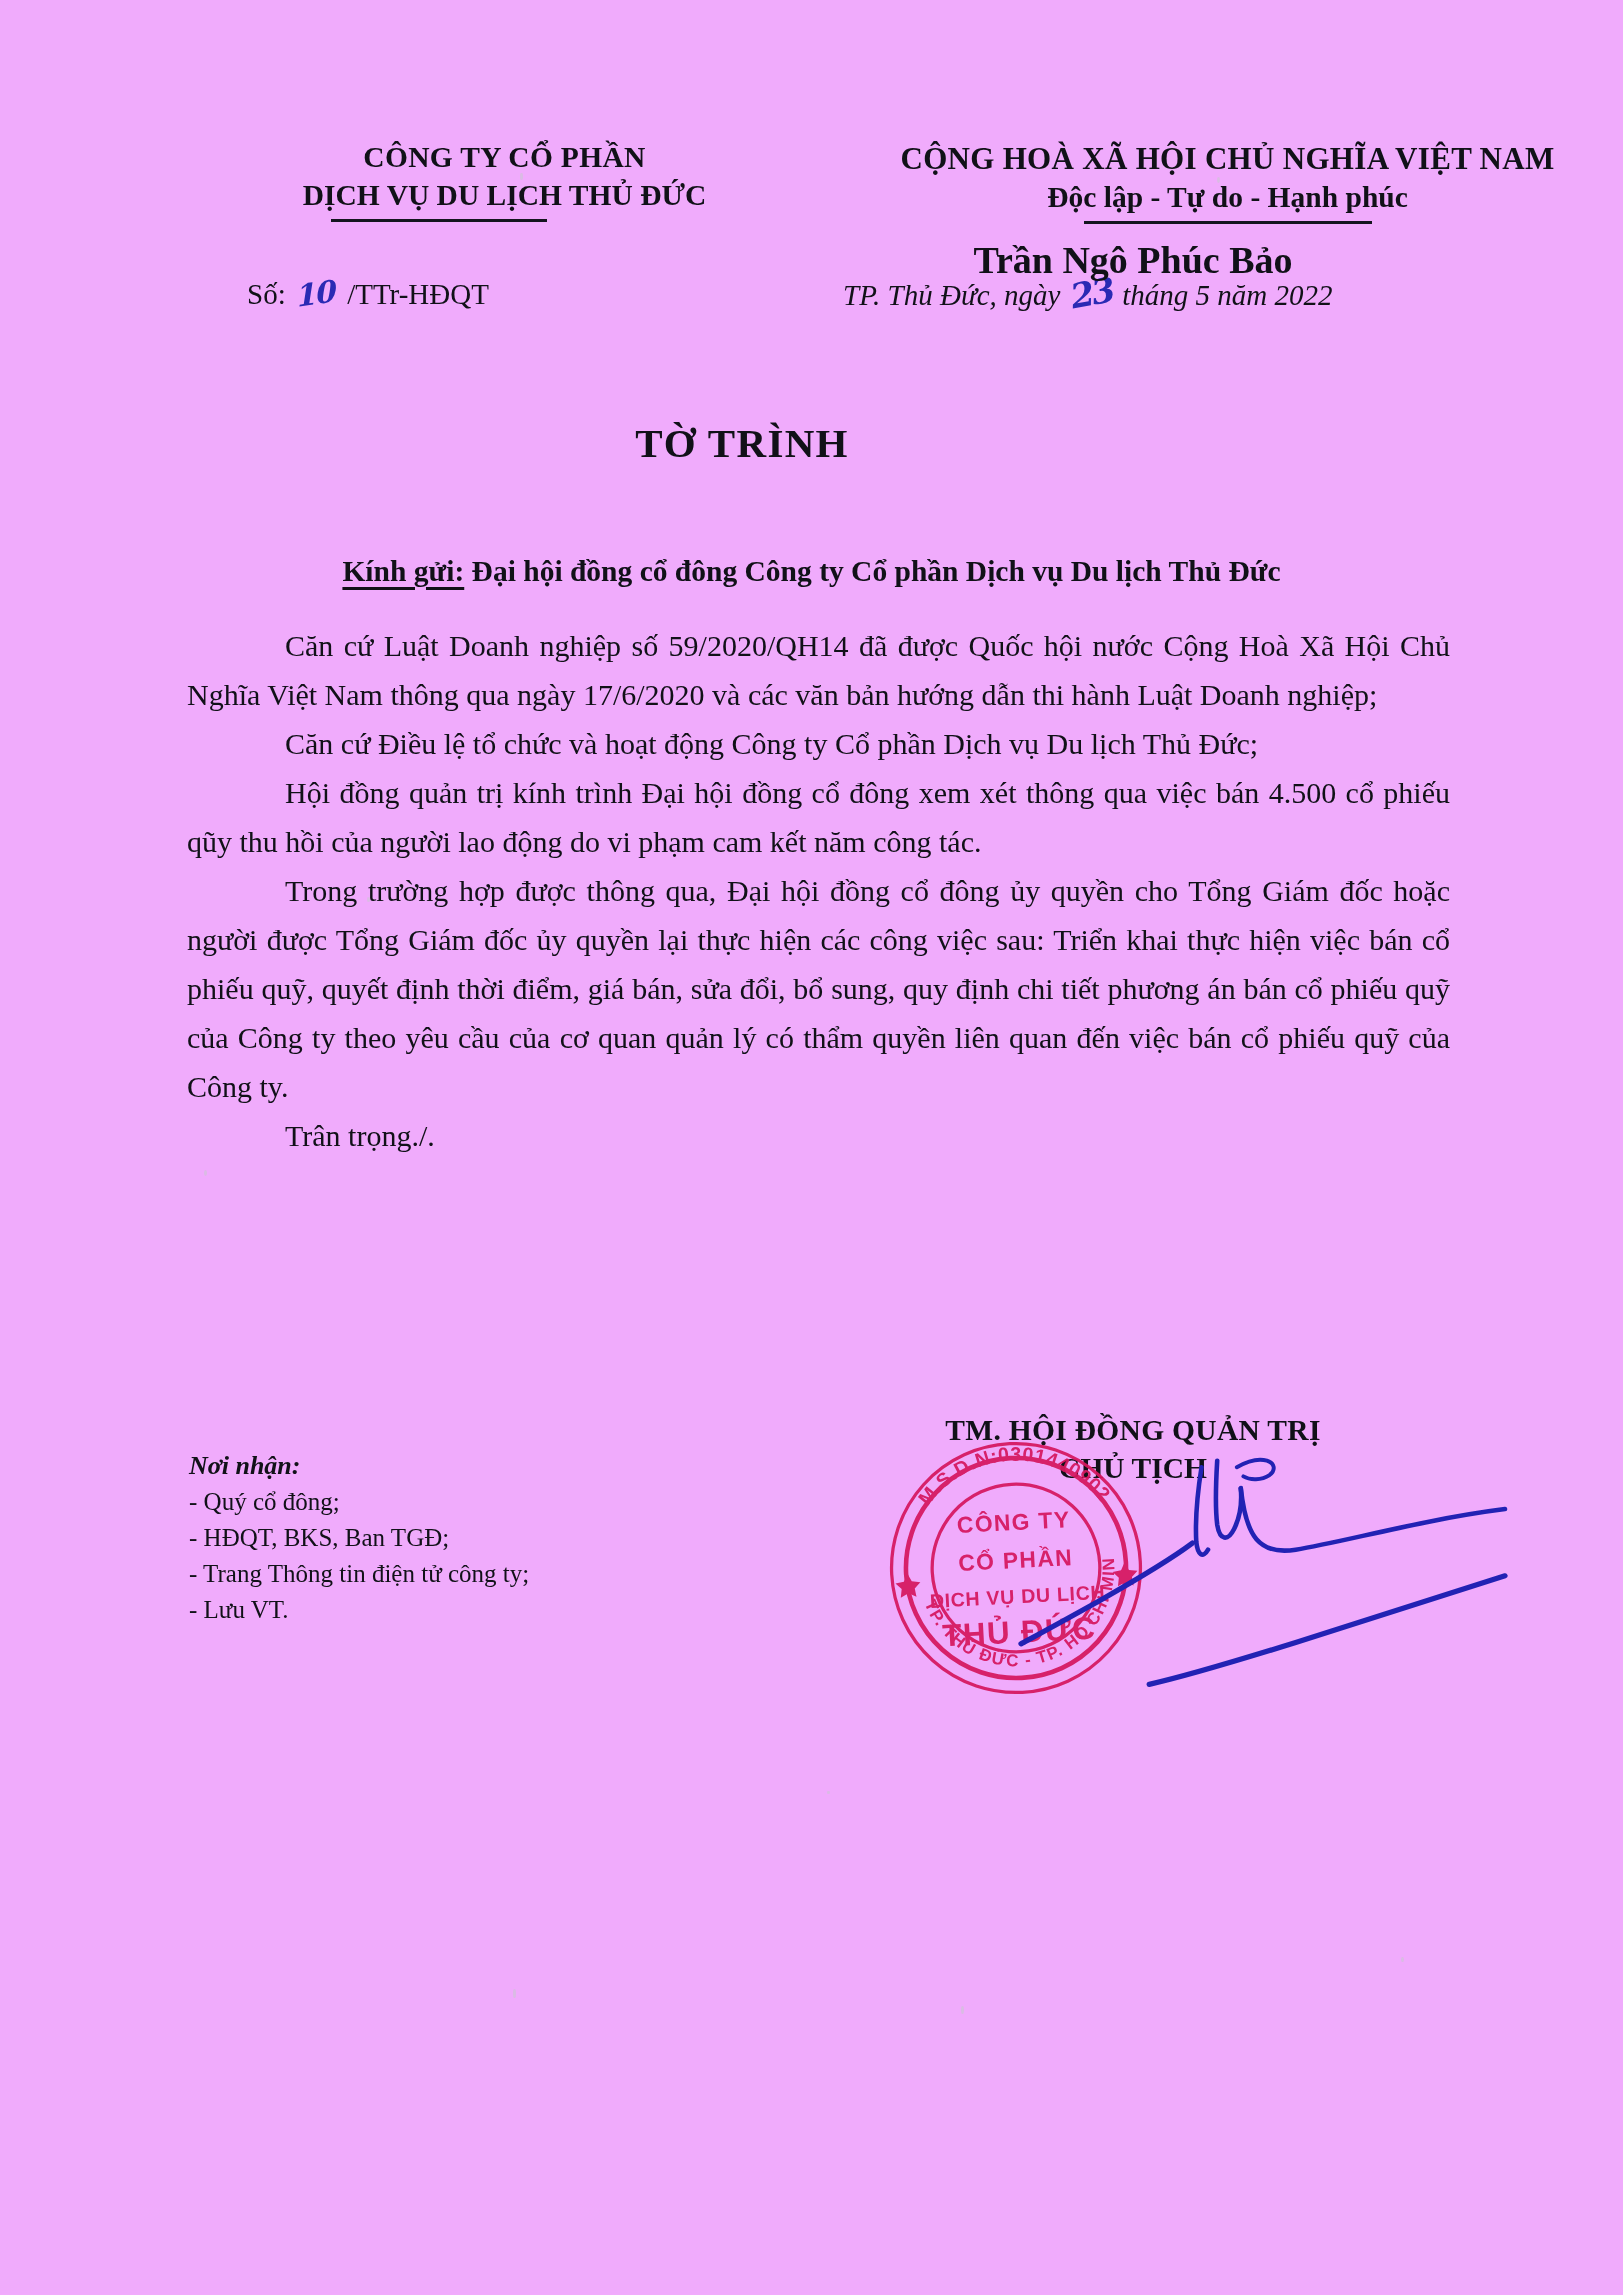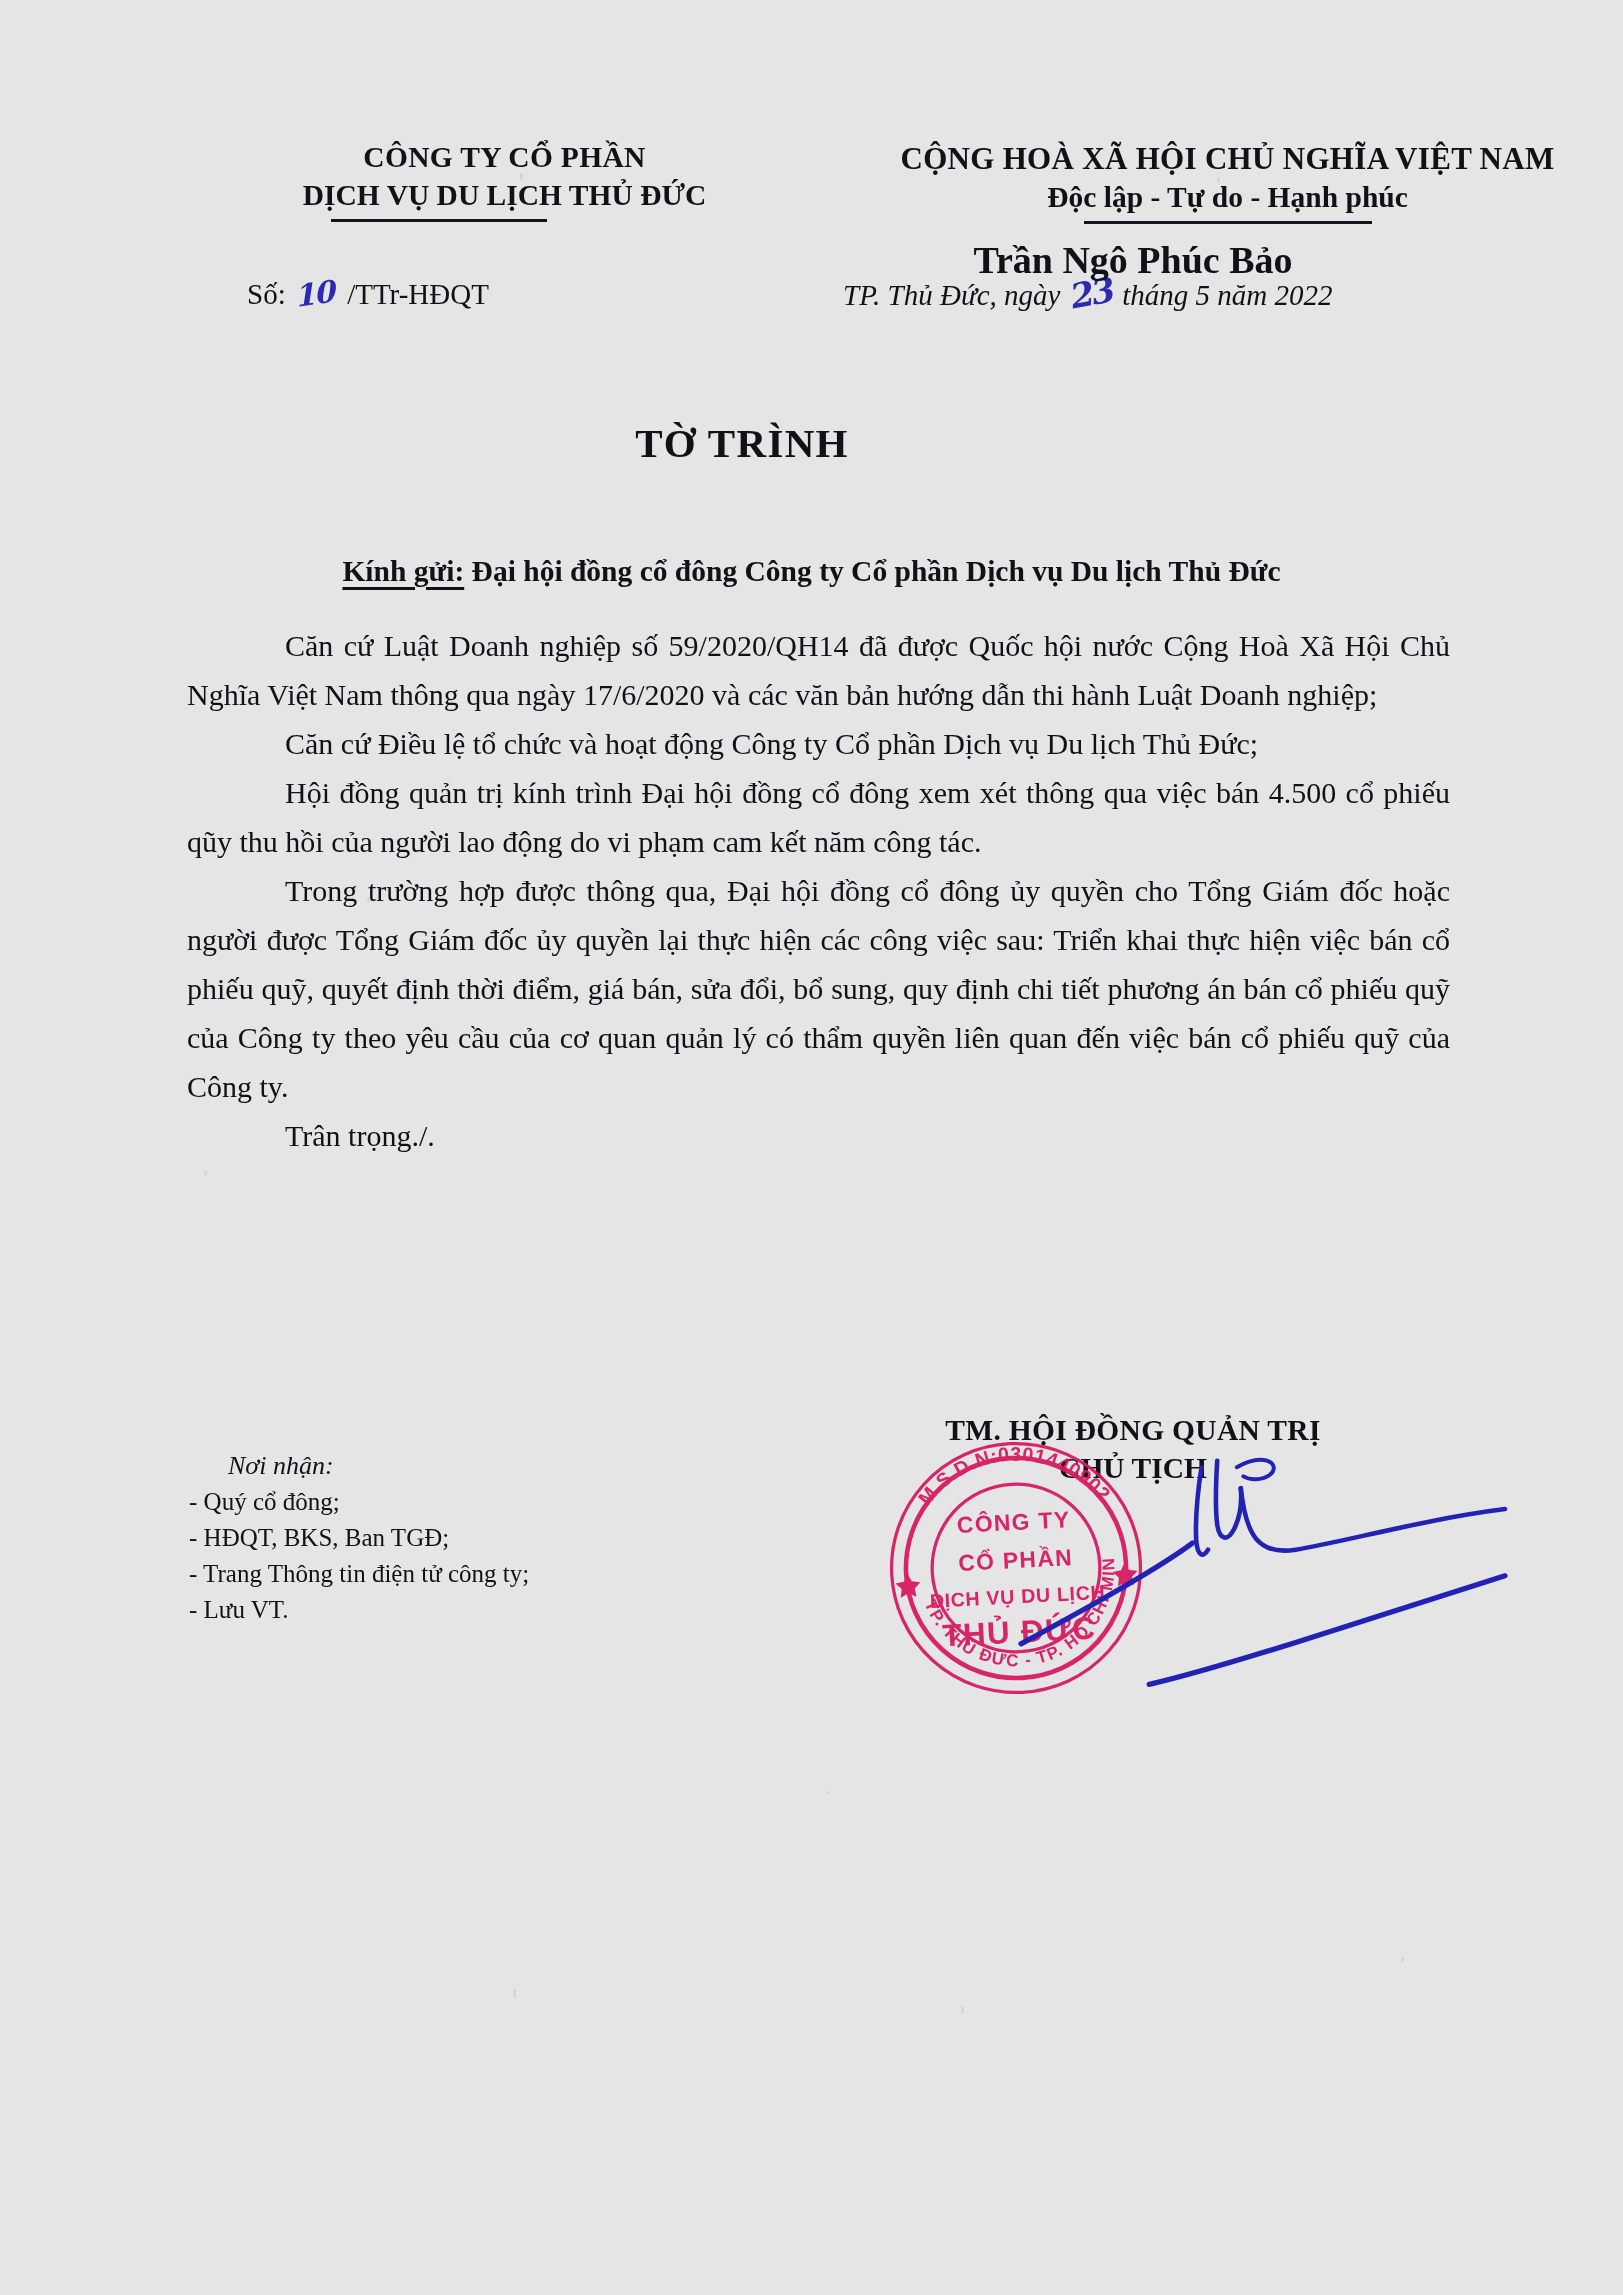--- a/index.html
+++ b/index.html
@@ -12,21 +12,21 @@
     height: 2295px;
     position: relative;
     font-family: "Liberation Serif", "DejaVu Serif", serif;
     color: #111118;
     overflow: hidden;
   }
 
   .page {
     position: absolute;
     inset: 0;
-    background: #e5e5e5;
+    background: #f0abfc;
   }
 
   
   .header {
     position: absolute;
     top: 139px;
     left: 0;
     width: 1623px;
     display: flex;
   }
@@ -169,23 +169,22 @@
   }
   .recv {
     position: absolute;
     left: 189px;
     top: 34px;
     font-size: 25px;
     line-height: 36px;
   }
   .recv-title {
     font-style: italic;
-    font-weight: normal;
+    font-weight: bold;
     font-size: 26px;
-    margin-left: 39px;
   }
   .sign-col {
     position: absolute;
     left: 871px;
     top: 0;
     width: 524px;
     text-align: center;
   }
   .sign-title {
     font-size: 29.5px;

